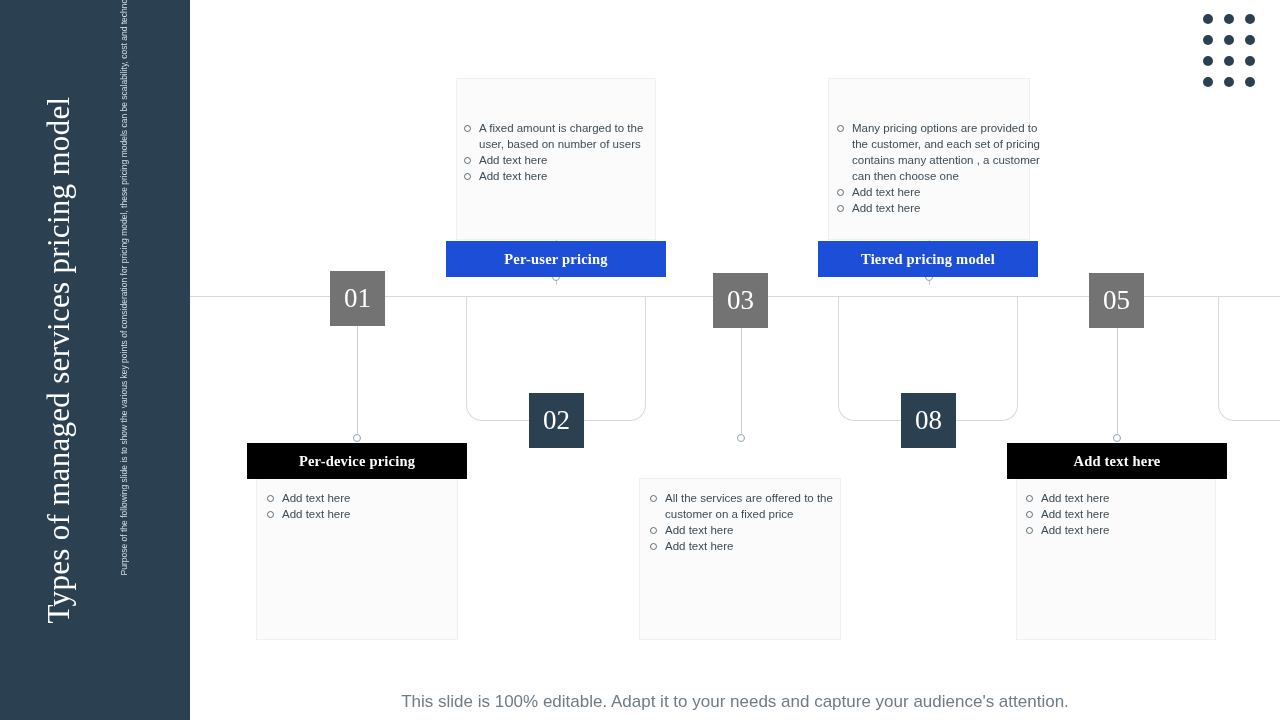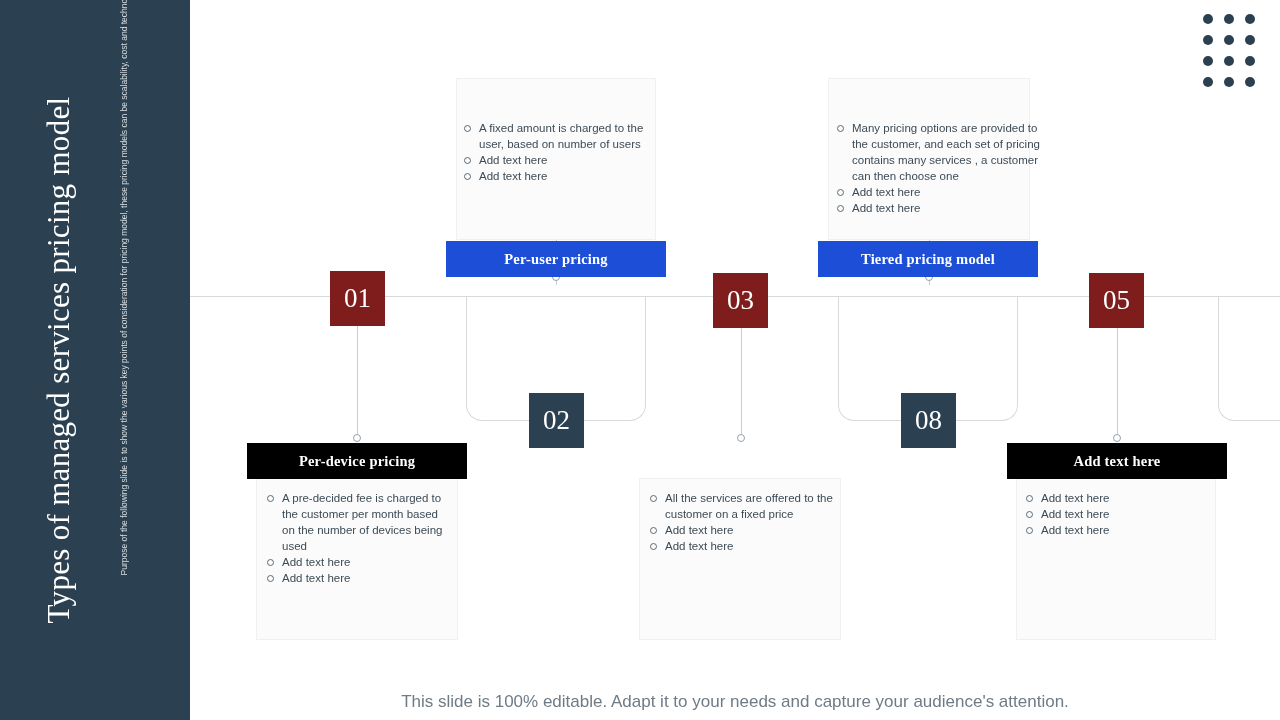--- a/index.html
+++ b/index.html
@@ -97,21 +97,21 @@
 
   
   .num {
     position: absolute;
     width: 55px; height: 55px;
     display: flex; align-items: center; justify-content: center;
     font-family: "Liberation Serif", serif;
     font-size: 27px;
     color: #ffffff;
   }
-  .num.teal { background: #7f1d1d; }
+  .num.teal { background: #737373; }
   .num.dark { background: #2b4050; }
 
   
   .stem {
     position: absolute;
     width: 1px;
     background: #c8ced2;
   }
   .knob {
     position: absolute;
@@ -206,21 +206,20 @@
   <div class="curve c2"></div>
   <div class="curve c3"></div>
 
   <div class="stem" style="left:357px; top:297px; height:140px;"></div>
   <div class="knob" style="left:353px; top:434px;"></div>
   <div class="num teal" style="left:330px; top:271px;">01</div>
   <div class="card-panel" style="left:256px; top:478px; width:202px; height:162px;"></div>
   <div class="bar teal" style="left:247px; top:443px; width:220px;">Per-device pricing</div>
   <div class="bullets" style="left:265px; top:490px; width:185px;">
     <ul>
-      <li>A pre-decided fee is charged to the customer per month based on the number of devices being used</li>
       <li>Add text here</li>
       <li>Add text here</li>
     </ul>
   </div>
 
   <div class="stem" style="left:556px; top:280px; height:-0px;"></div>
   <div class="stem" style="left:556px; top:280px; height:0px;"></div>
   <div class="stem" style="left:556px; top:277px; height:0px;"></div>
   <div class="stem" style="left:556px; top:278px; height:0px;"></div>
   <div class="stem" style="left:556px; top:279px; height:0px;"></div>
@@ -249,21 +248,21 @@
     </ul>
   </div>
 
   <div class="stem" style="left:929px; top:240px; height:45px;"></div>
   <div class="knob" style="left:925px; top:273px;"></div>
   <div class="num dark" style="left:901px; top:393px;">08</div>
   <div class="card-panel" style="left:828px; top:78px; width:202px; height:162px;"></div>
   <div class="bar dark" style="left:818px; top:241px; width:220px;">Tiered pricing model</div>
   <div class="bullets" style="left:835px; top:120px; width:210px;">
     <ul>
-      <li>Many pricing options are provided to the customer, and each set of pricing contains many services , a customer can then choose one</li>
+      <li>Many pricing options are provided to the customer, and each set of pricing contains many attention , a customer can then choose one</li>
       <li>Add text here</li>
       <li>Add text here</li>
     </ul>
   </div>
 
   <div class="stem" style="left:1117px; top:297px; height:140px;"></div>
   <div class="knob" style="left:1113px; top:434px;"></div>
   <div class="num teal" style="left:1089px; top:273px;">05</div>
   <div class="card-panel" style="left:1016px; top:478px; width:200px; height:162px;"></div>
   <div class="bar teal" style="left:1007px; top:443px; width:220px;">Add text here</div>

